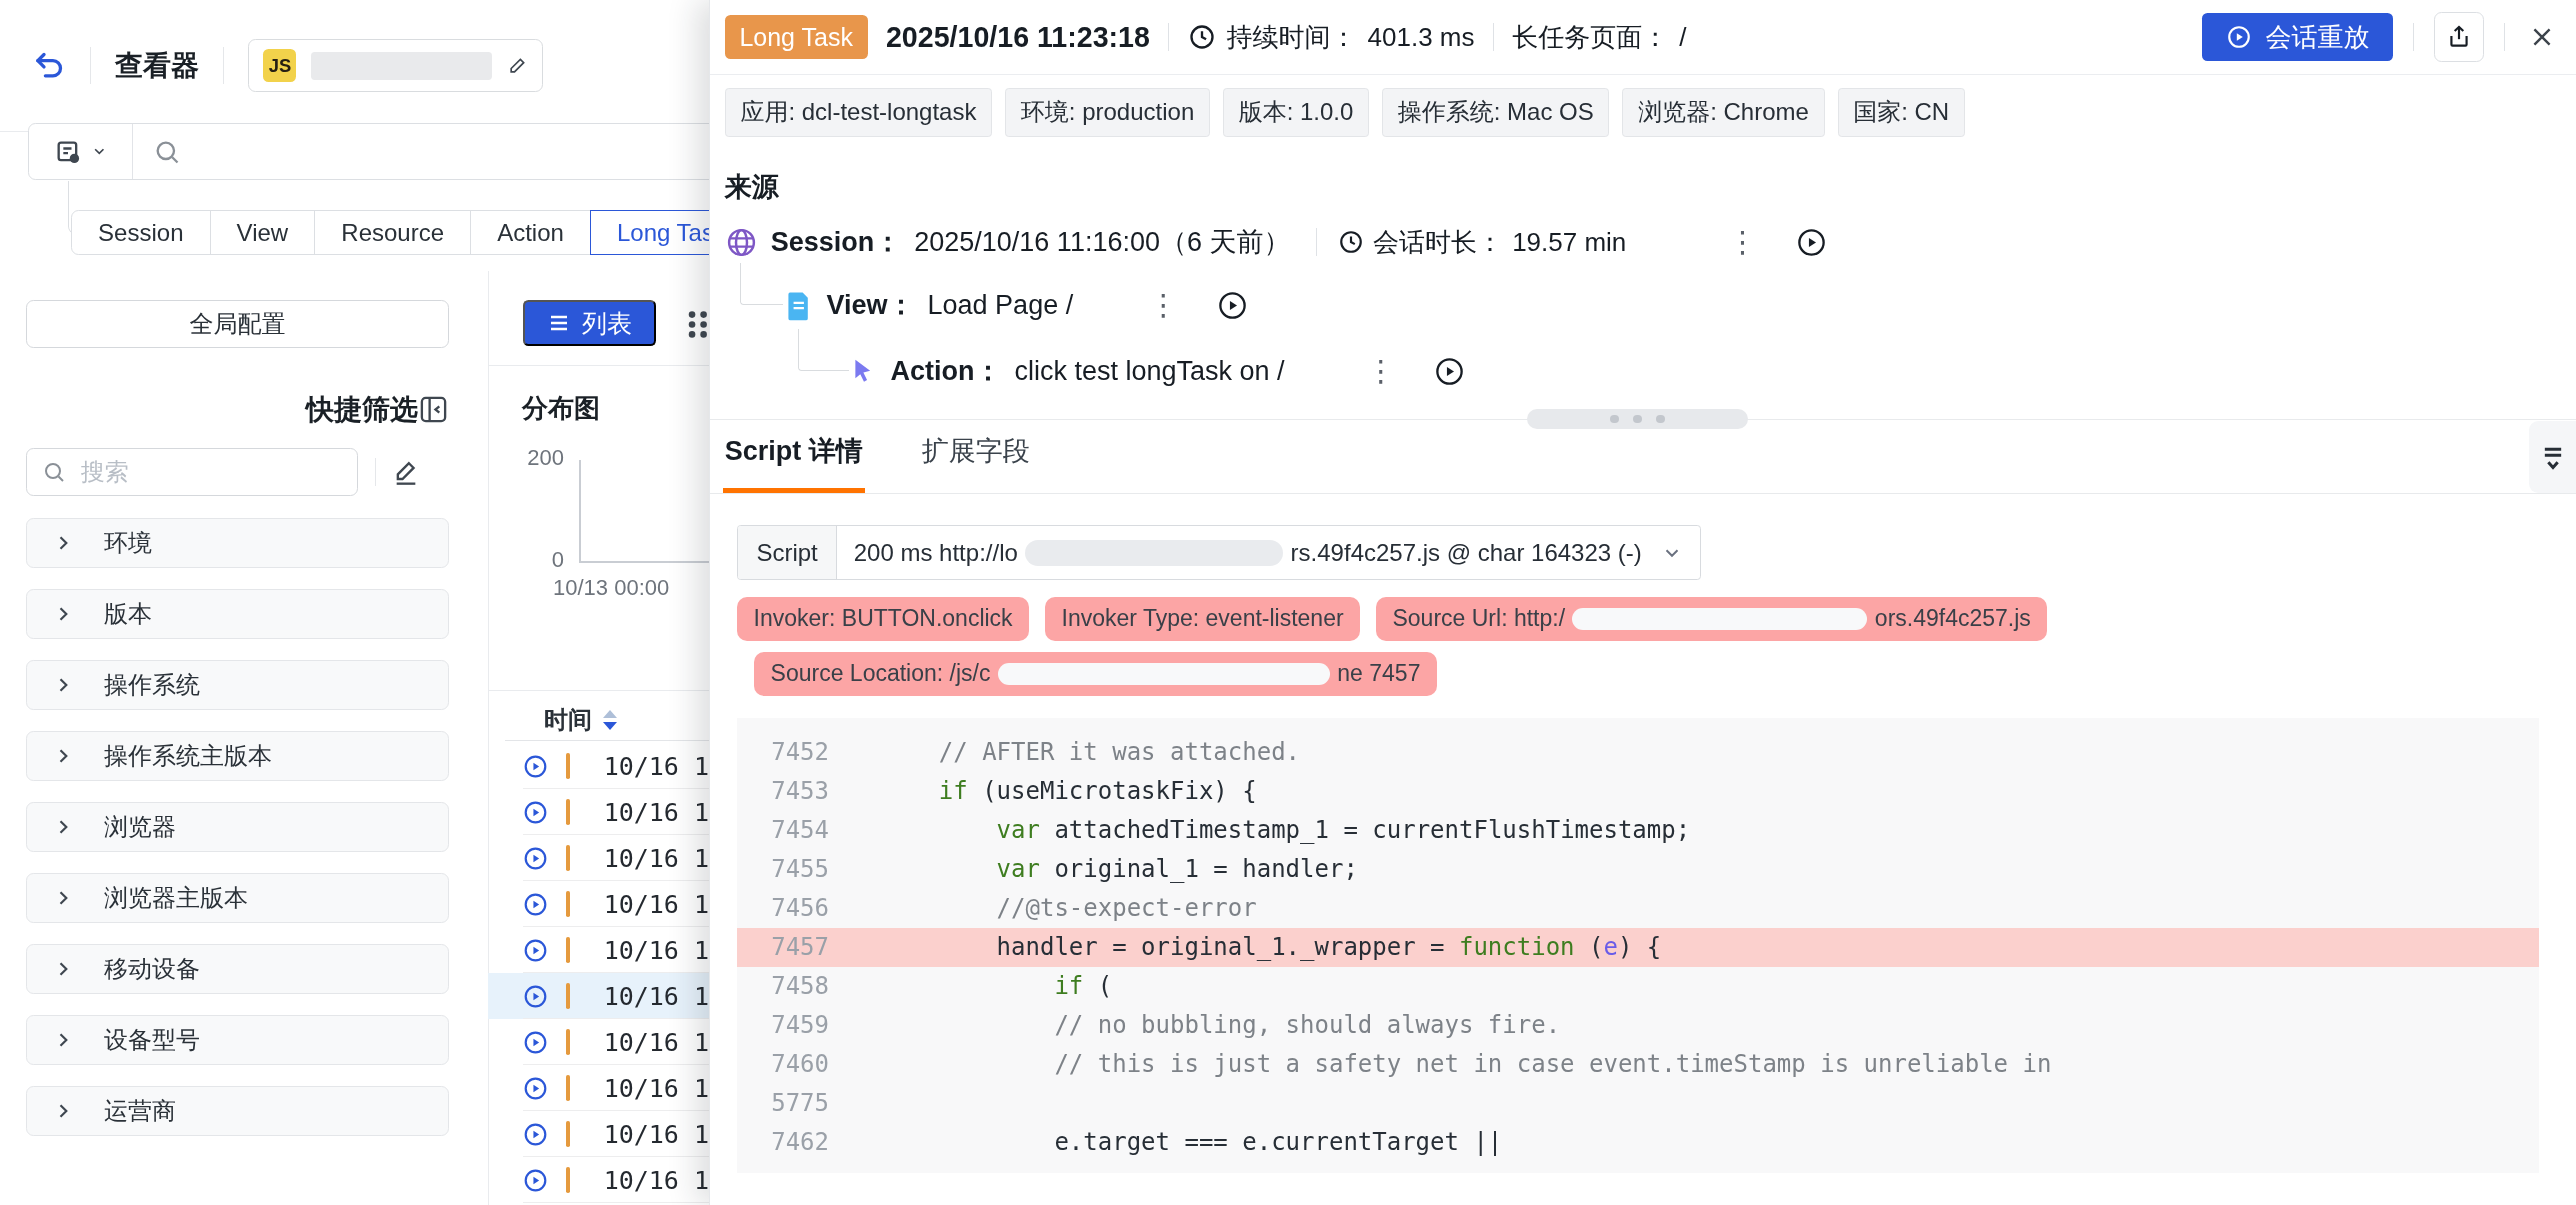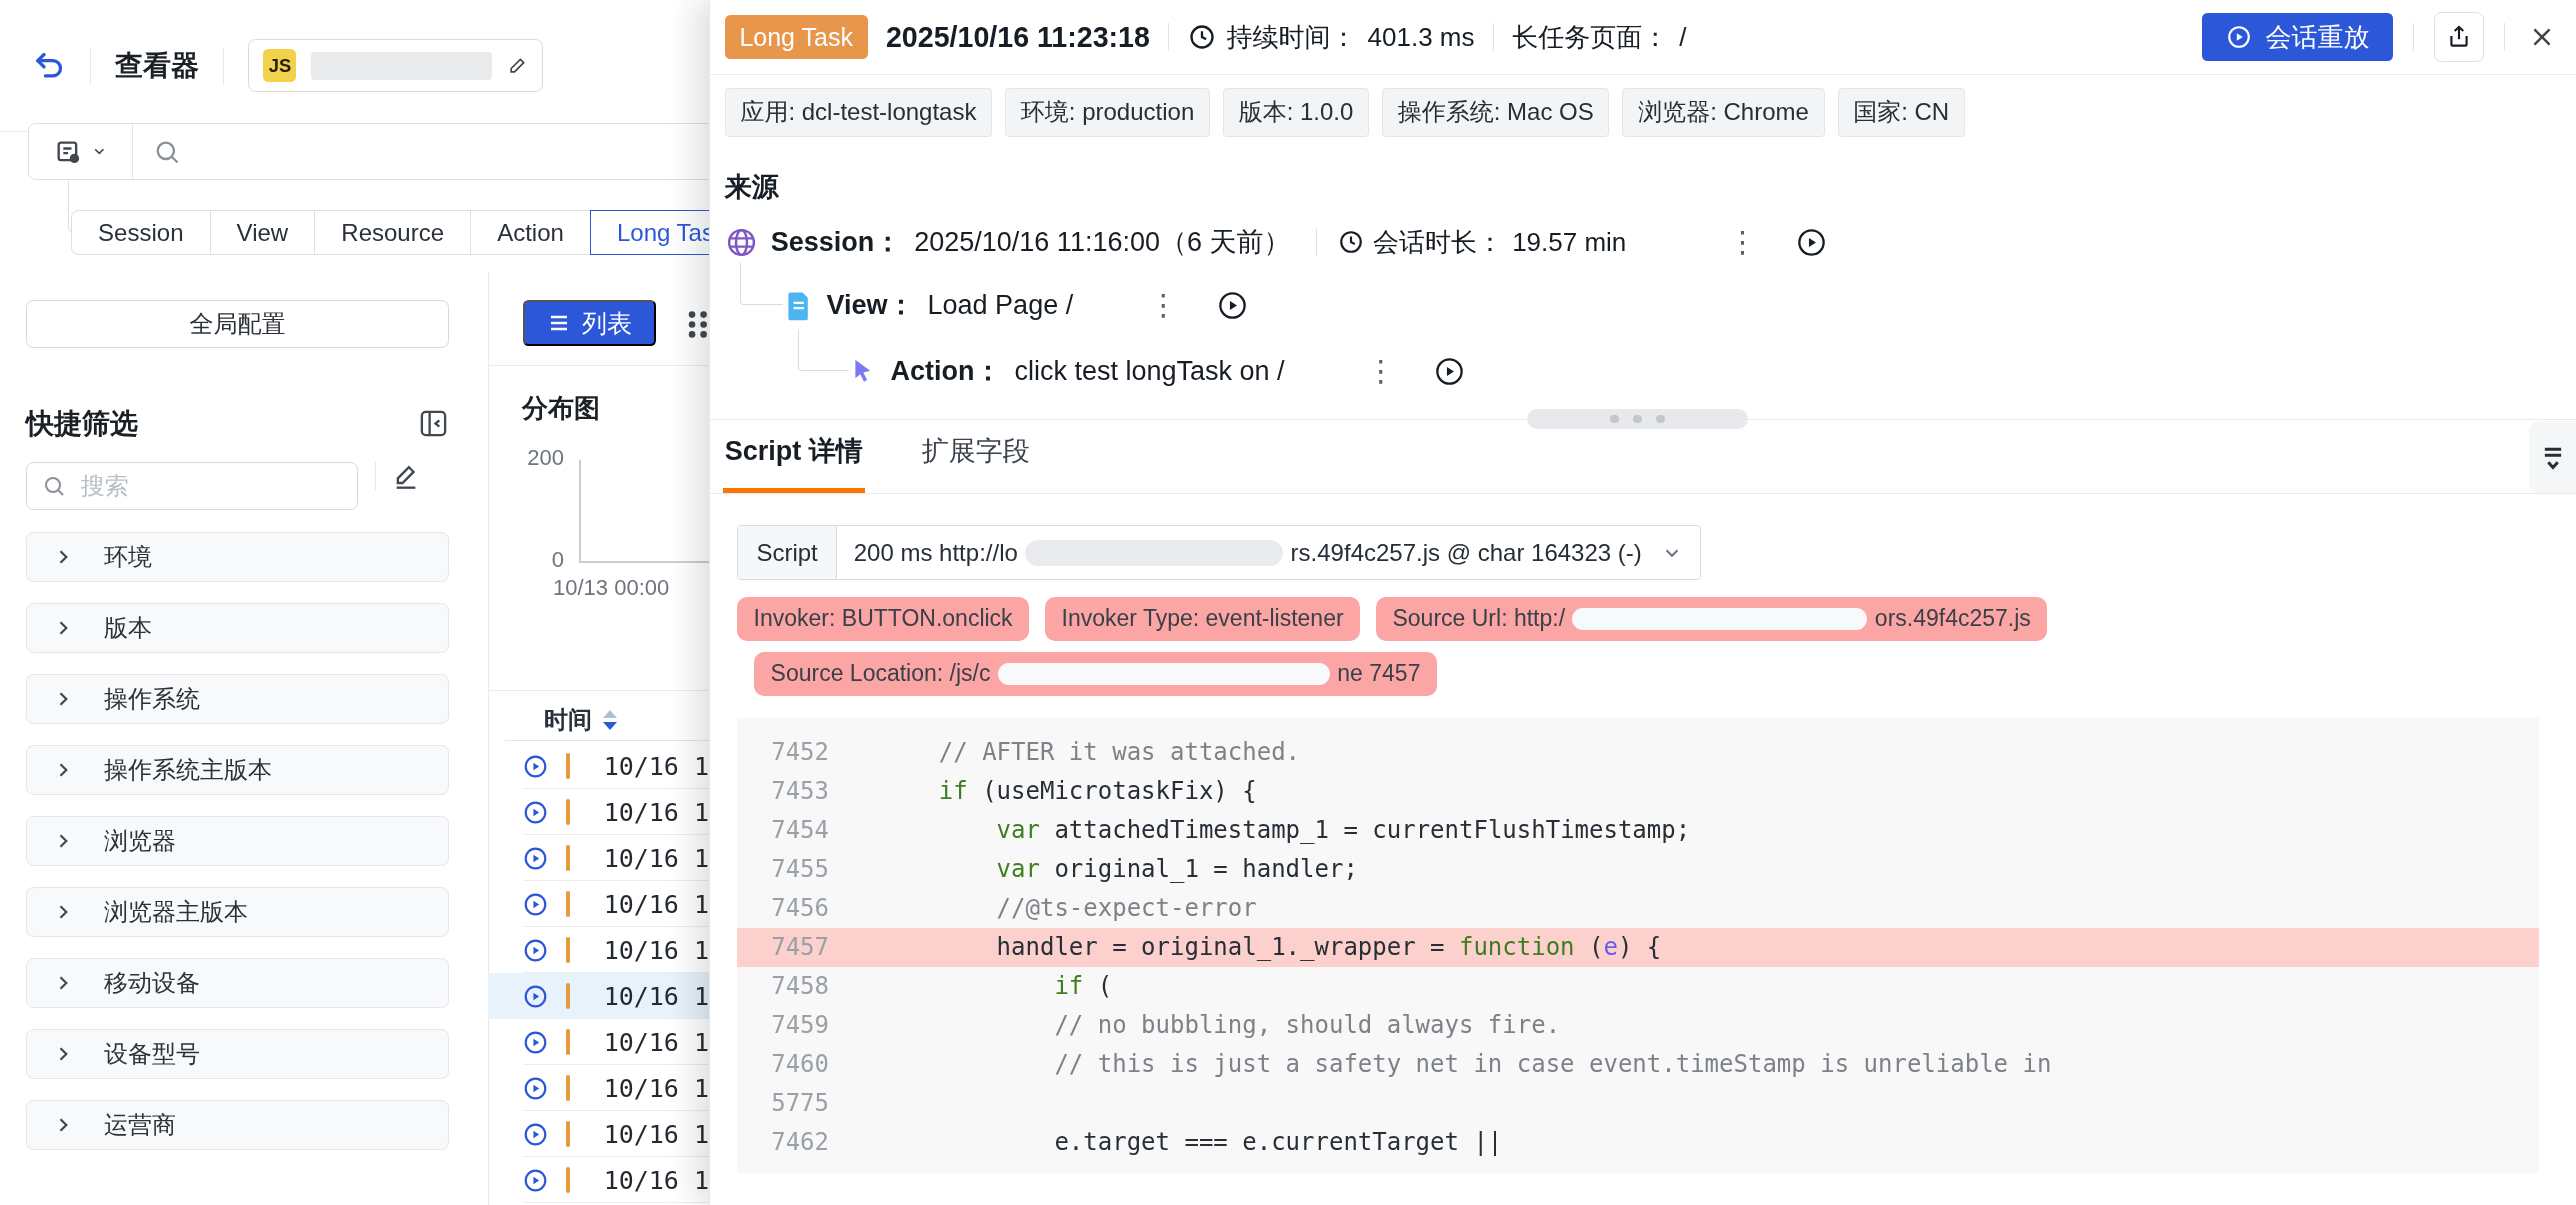--- a/index.html
+++ b/index.html
@@ -29,23 +29,23 @@
     border-bottom:1.8px solid #dcdfe3;border-bottom-left-radius:7.4px;}
   .tabs{position:absolute;left:72px;top:210px;display:flex;}
   .tab{height:45px;padding:0 26px;display:flex;align-items:center;border:0.9px solid #dcdfe3;margin-left:-0.9px;
     font-size:24px;color:#2a3138;background:#fff;box-sizing:border-box;cursor:pointer;}
   .tab:first-child{border-top-left-radius:7.4px;border-bottom-left-radius:7.4px;}
   .tab.active{color:#2b57d8;border:1.8px solid #2b57d8;z-index:2;}
   
   .sidebar{position:absolute;left:26px;top:300px;width:423px;}
   .global-config{height:48px;border:0.9px solid #d5d8dc;border-radius:7.4px;display:flex;align-items:center;
     justify-content:center;font-size:24px;color:#2a3138;background:#fff;box-sizing:border-box;cursor:pointer;}
-  .qf-row{margin-top:59px;height:33px;display:flex;align-items:center;justify-content:space-between;}
+  .qf-row{margin-top:45px;height:33px;display:flex;align-items:center;justify-content:flex-end;}
   .qf-title{font-size:28px;font-weight:700;color:#1a2026;}
-  .qf-search{margin-top:22px;height:48px;display:flex;align-items:flex-start;gap:16.6px;}
+  .qf-search{margin-top:22px;height:48px;display:flex;align-items:center;gap:16.6px;}
   .qf-search-box{width:332px;height:48px;border:0.9px solid #d5d8dc;border-radius:7.4px;display:flex;
     align-items:center;gap:13px;padding:0 14.7px;box-sizing:border-box;background:#fff;}
   .qf-search-box input{border:none;outline:none;flex:1;font-size:24px;background:transparent;color:#2a3138;}
   .qf-search-box input::placeholder{color:#b8bec6;}
   .filter-list{margin-top:22px;display:flex;flex-direction:column;gap:21px;}
   .filter-item{height:50px;background:#f8f9fa;border:0.9px solid #e4e6e9;border-radius:7.4px;display:flex;
     align-items:center;padding-left:26px;gap:31px;font-size:24px;color:#2a3138;box-sizing:border-box;cursor:pointer;}
   
   .vline{position:absolute;left:488px;top:271px;bottom:0;width:0.9px;background:#e9ebee;}
   .list-btn{position:absolute;left:523px;top:300px;height:46px;padding:0 22px;background:#2b57d8;color:#fff;

